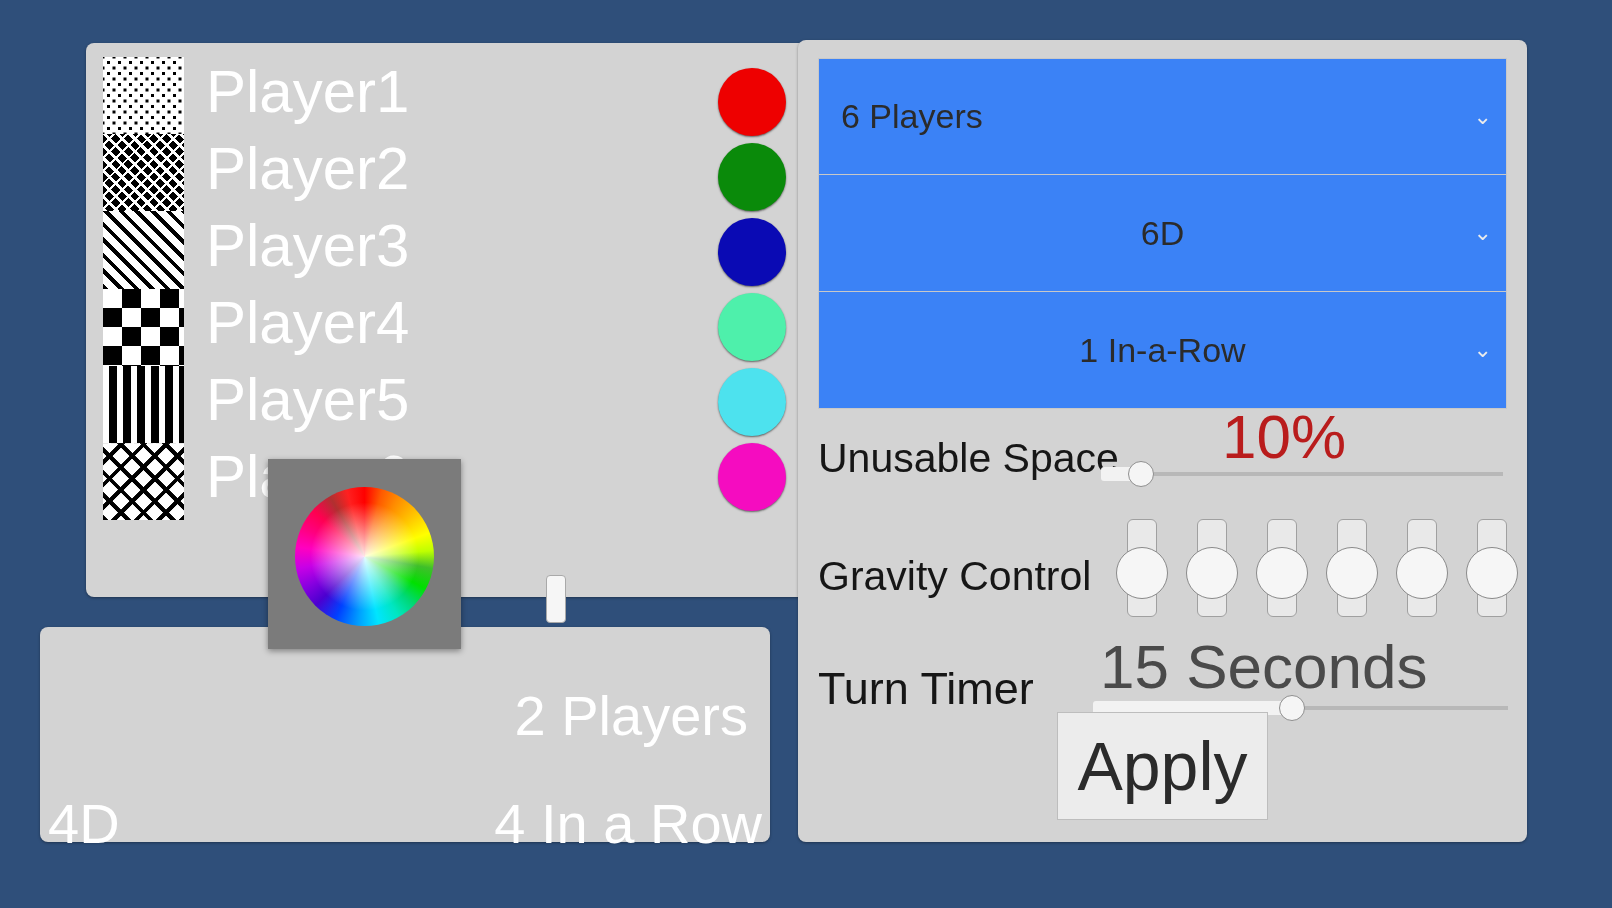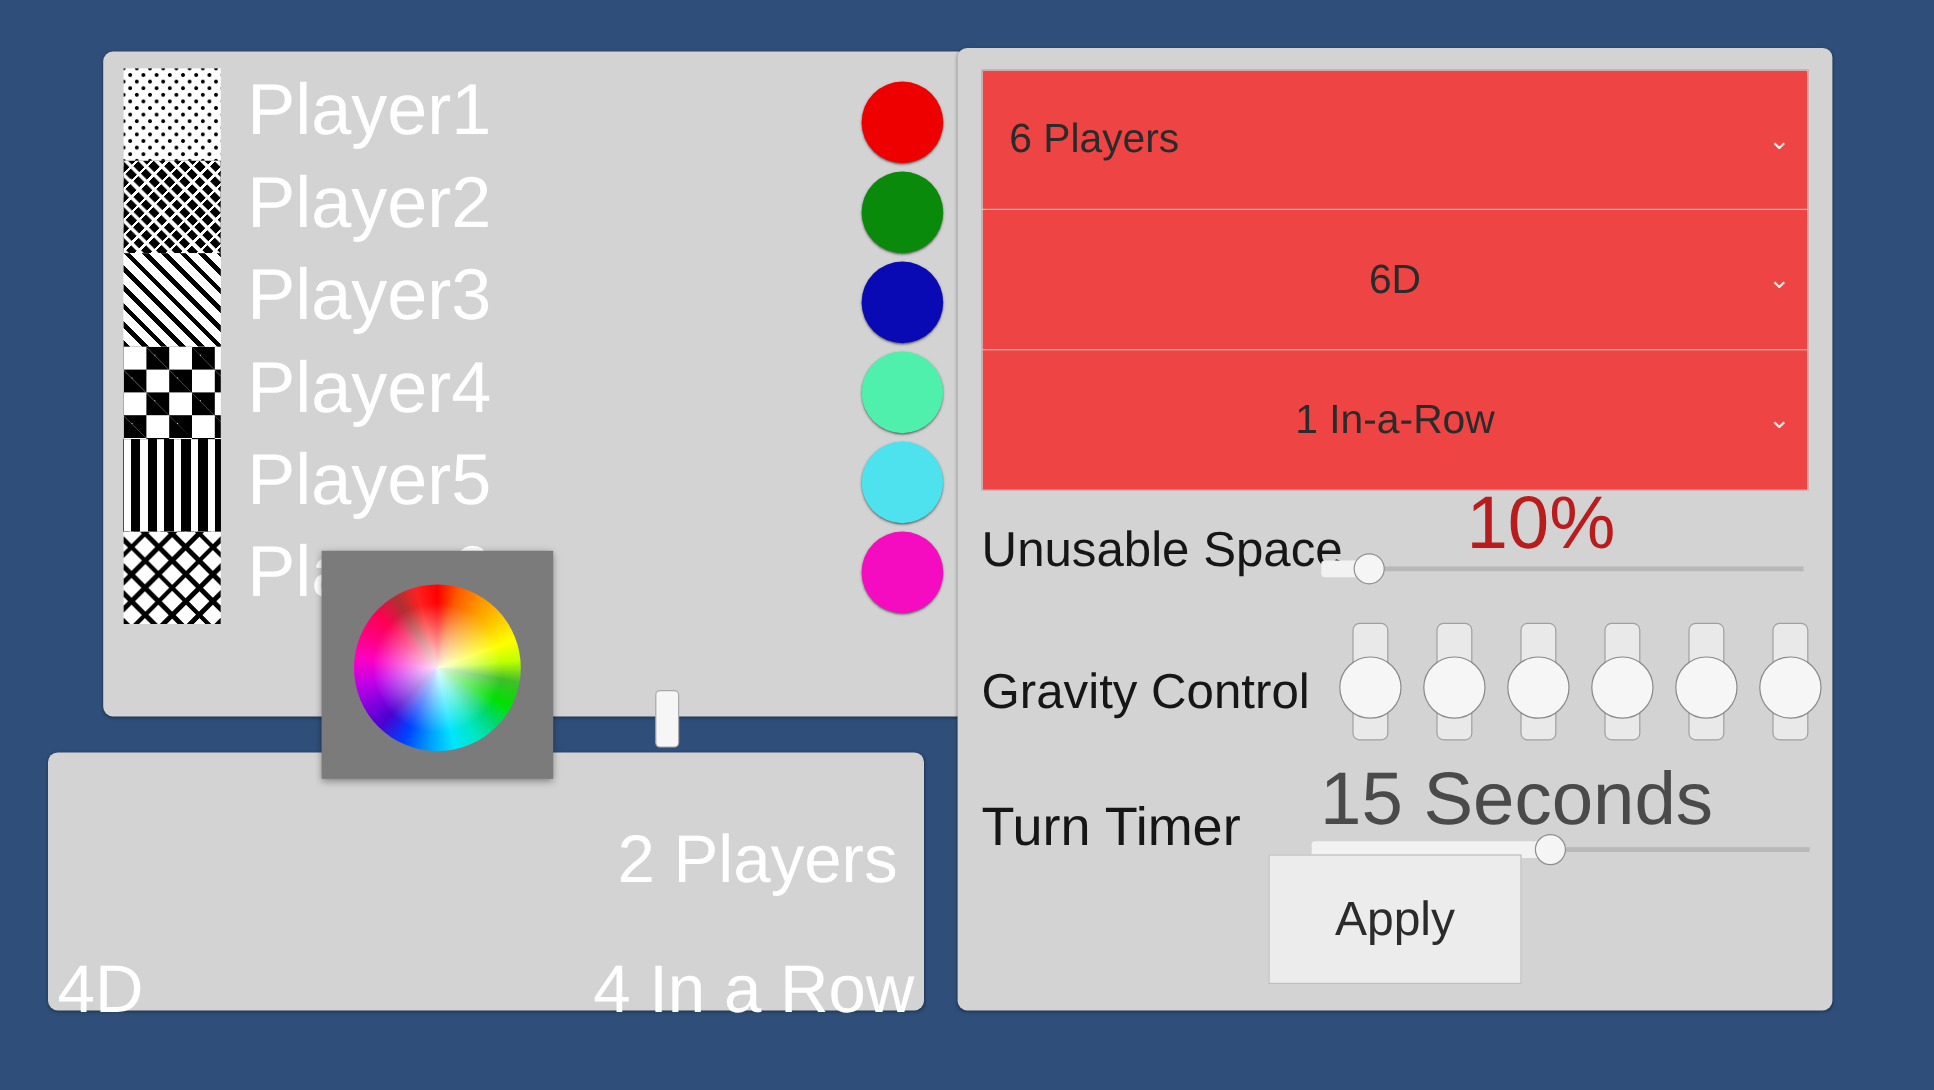--- a/index.html
+++ b/index.html
@@ -196,21 +196,21 @@
     height: 802px;
     padding: 18px 20px;
   }
 
   .select-stack { width: 100%; }
 
   .select-row {
     position: relative;
     width: 100%;
     height: 117px;
-    background: #ef4444;
+    background: #3b82f6;
     border: 1px solid #c8c8c8;
     display: flex;
     align-items: center;
     padding: 0 22px;
     cursor: pointer;
   }
   .select-row + .select-row { border-top: none; justify-content: center; }
   .select-value {
     font-size: 34px;
     color: #2b2b2b;
@@ -346,21 +346,21 @@
     display: flex;
     justify-content: center;
   }
   #apply-button {
     width: 211px;
     height: 108px;
     background: #ececec;
     border: 1px solid #bdbdbd;
     color: #2b2b2b;
     font-family: "Liberation Sans", sans-serif;
-    font-size: 40px;
+    font-size: 68px;
     cursor: pointer;
   }
 </style>
 </head>
 <body>
 
 <div class="panel" id="players-panel">
 
   <div class="pattern-column">
     <div class="pattern-swatch pat-dots"></div>

